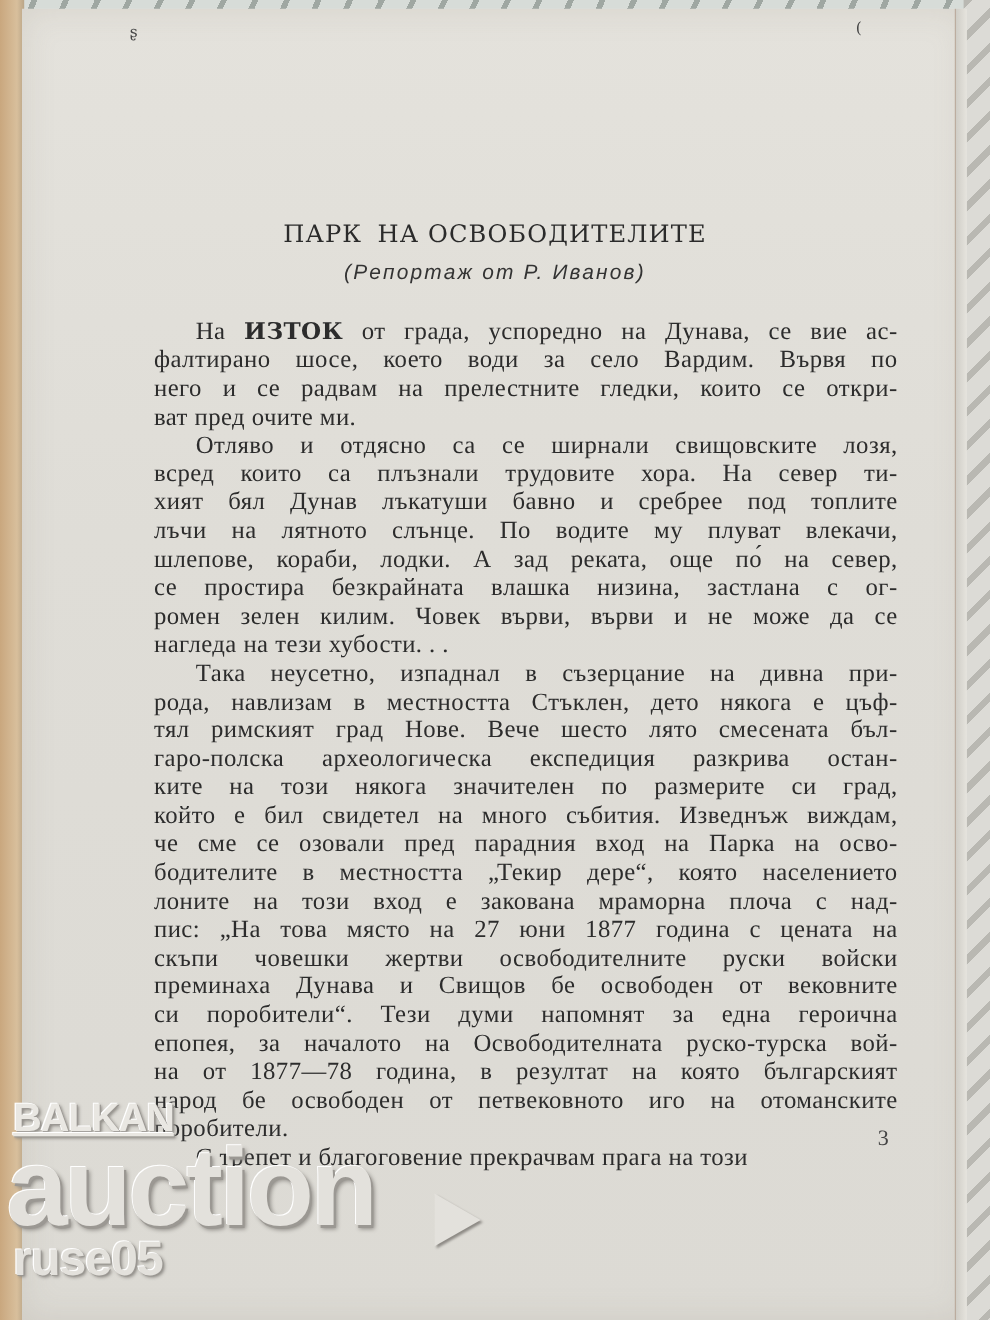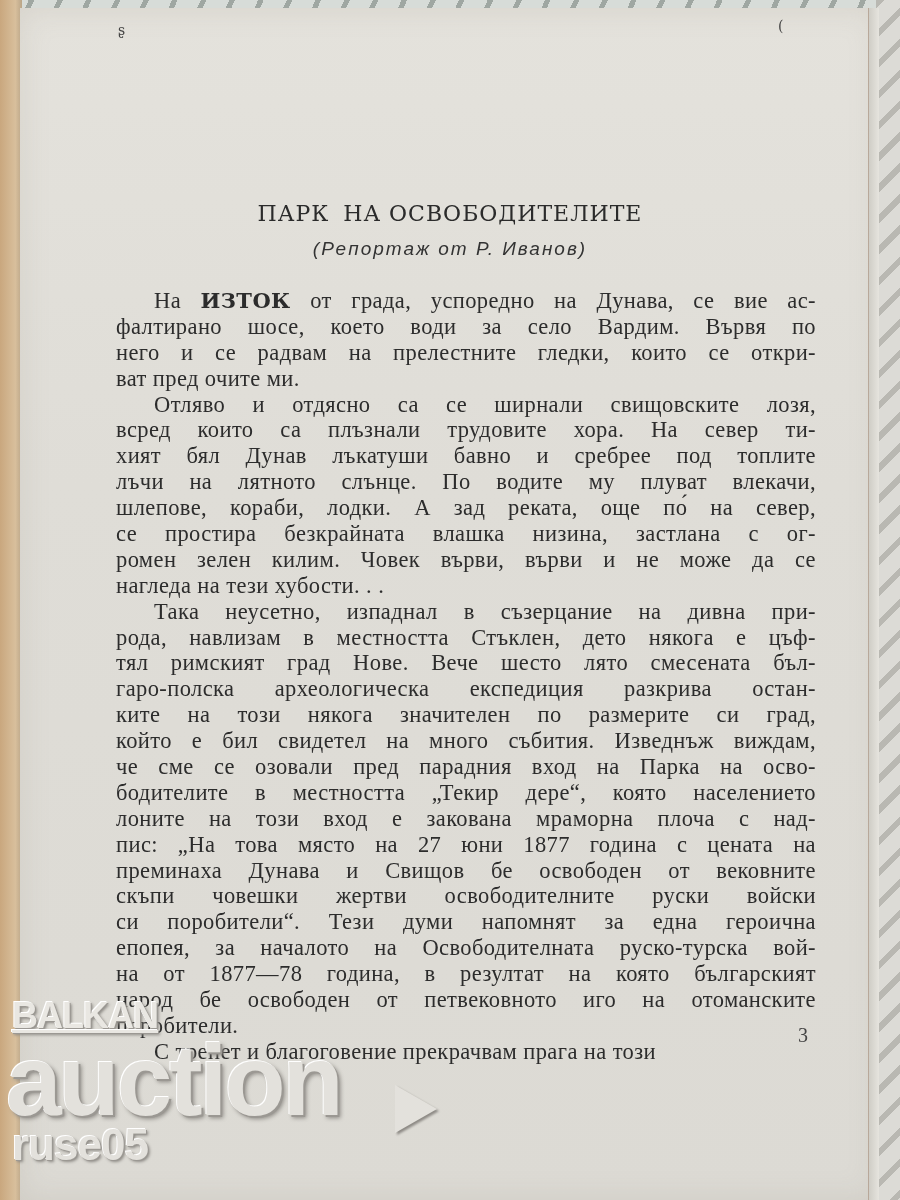--- a/index.html
+++ b/index.html
@@ -42,21 +42,21 @@
   .subtitle {
     position:absolute; left:0; width:900px; top:238px; text-align:center;
     font-family:"Liberation Sans", sans-serif; font-style:italic; font-size:19px;
     letter-spacing:2px; color:#333;
   }
   .body-text {
     position:absolute; left:116px; top:288px; width:700px;
     font-family:"Liberation Serif", serif; font-size:22.5px;
     line-height:25.9px; color:#2c2c2c; letter-spacing:0.4px;
   }
-  .line { display:block; white-space:nowrap; text-align:justify; text-align-last:justify; height:25.9px; }
+  .line { display:block; white-space:nowrap; text-align:justify; text-align-last:justify; height:25.9px;margin-left:24px; }
   .line.last { text-align-last:left; }
   .line.indent { padding-left:38px; }
   .strong { font-weight:bold; font-family:"DejaVu Serif", serif; font-size:21px; }
   .page-number {
     position:absolute; left:798px; top:1024px; font-family:"Liberation Serif", serif;
     font-size:20px; color:#444;
   }
   .watermark {
     position:absolute; left:0; top:995px; width:460px; height:200px;
     pointer-events:none;
@@ -119,22 +119,22 @@
     <span class="line indent">Така неусетно, изпаднал в съзерцание на дивна при-</span>
     <span class="line">рода, навлизам в местността Стъклен, дето някога е цъф-</span>
     <span class="line">тял римският град Нове. Вече шесто лято смесената бъл-</span>
     <span class="line">гаро-полска археологическа експедиция разкрива остан-</span>
     <span class="line">ките на този някога значителен по размерите си град,</span>
     <span class="line">който е бил свидетел на много събития. Изведнъж виждам,</span>
     <span class="line">че сме се озовали пред парадния вход на Парка на осво-</span>
     <span class="line">бодителите в местността „Текир дере“, която населението</span>
     <span class="line">лоните на този  вход е закована  мраморна  плоча с над-</span>
     <span class="line">пис: „На това място на 27 юни 1877 година с цената на</span>
+    <span class="line">скъпи човешки  жертви освободителните руски войски</span>
     <span class="line">преминаха Дунава и Свищов бе освободен от вековните</span>
-    <span class="line">скъпи човешки  жертви освободителните руски войски</span>
     <span class="line">си поробители“. Тези думи напомнят за една героична</span>
     <span class="line">епопея, за началото на Освободителната руско-турска вой-</span>
     <span class="line">на от 1877—78 година, в резултат на която българският</span>
     <span class="line">народ бе освободен от петвековното иго на отоманските</span>
     <span class="line last">поробители.</span>
     <span class="line indent last">С трепет и благоговение  прекрачвам прага на този</span>
   </div>
 
 <div class="page-number">3</div>
 

